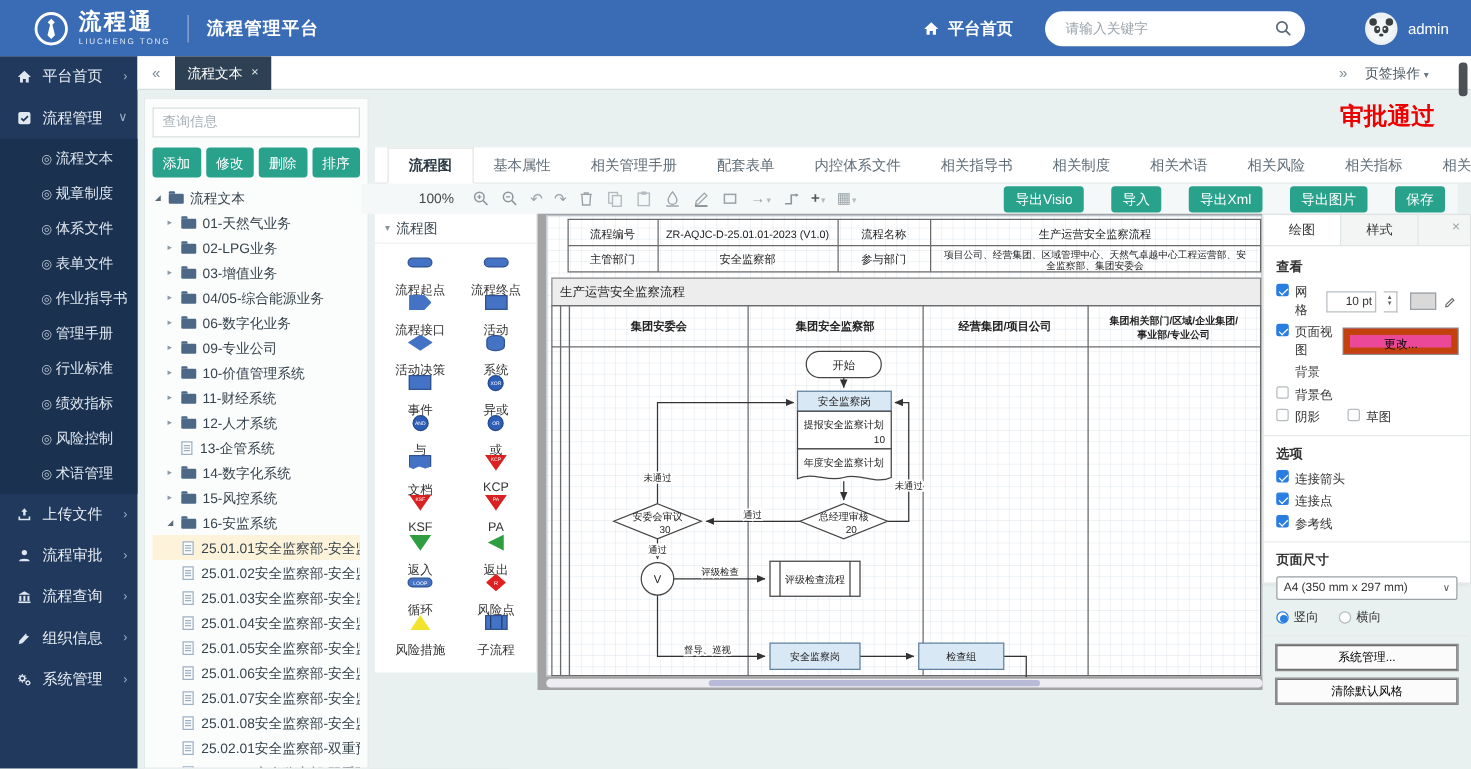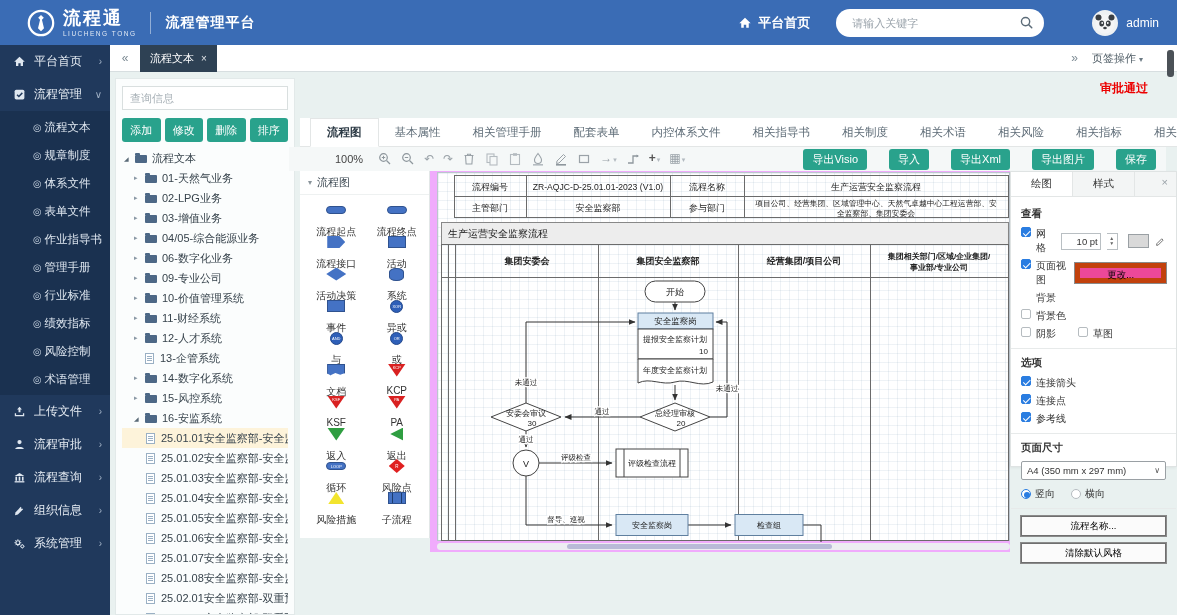--- a/index.html
+++ b/index.html
@@ -35,21 +35,21 @@
   .tabstrip{position:absolute;left:110px;top:45px;width:1067px;height:27px;background:#fff;border-bottom:1px solid #d7dee0;display:flex;align-items:center;}
   .ts-collapse{width:30px;text-align:center;color:#7d8b94;font-size:12px;cursor:pointer;}
   .ts-tab{height:27px;background:#2e4154;color:#fff;font-size:11px;display:flex;align-items:center;gap:7px;padding:0 10px;cursor:pointer;}
   .ts-x{font-size:10px;opacity:.85;}
   .ts-right{margin-left:auto;display:flex;align-items:center;gap:14px;padding-right:34px;color:#4c5a63;font-size:11px;}
   .ts-fwd{color:#7d8b94;font-size:12px;cursor:pointer;}
   .ts-ops{cursor:pointer;}
   .ts-caret{font-size:8px;color:#6b7a84;}
   .dark-thumb{position:absolute;right:3px;top:50px;width:7px;height:27px;background:#4b5157;border-radius:3px;}
 
-  .status-approved{position:absolute;right:29px;top:80px;color:#ec0000;font-size:12px;font-weight:bold;}
+  .status-approved{position:absolute;right:29px;top:80px;color:#ec0000;font-size:19px;font-weight:bold;}
 
   
   .query-panel{position:absolute;left:115px;top:78px;width:180px;height:537px;background:#fbfdfd;border:1px solid #e2e9e9;padding:7px 6px;overflow:hidden;}
   .q-input{width:100%;height:24px;border:1px solid #d9dfdf;background:#fff;font-size:11px;padding:0 7px;color:#333;outline:none;}
   .q-input::placeholder{color:#a7b0b6;}
   .q-btns{display:flex;gap:4px;margin:8px 0 6px 0;}
   .q-btn{flex:1;height:24px;background:#29a28c;color:#fff;border:none;border-radius:3px;font-size:11px;cursor:pointer;padding:0;}
   .tree{font-size:11px;color:#37434c;}
   .tree-row{height:20px;display:flex;align-items:center;white-space:nowrap;overflow:hidden;cursor:pointer;}
   .tr-root{padding-left:2px;}
@@ -97,21 +97,21 @@
   .s-tri{width:18px;height:13px;background:#d92121;clip-path:polygon(0 0,100% 0,50% 100%);color:#fff;font-size:4px;display:flex;justify-content:center;padding-top:1px;}
   .s-tri.green{background:#2f9e41;}
   .s-tri-left{width:13px;height:13px;background:#2f9e41;clip-path:polygon(100% 0,100% 100%,0 50%);}
   .s-tri-up{width:16px;height:12px;background:#f2e42e;clip-path:polygon(50% 0,100% 100%,0 100%);}
   .s-diam-red{width:16px;height:14px;background:#e02020;clip-path:polygon(50% 0,100% 50%,50% 100%,0 50%);color:#fff;font-size:4.5px;display:flex;align-items:center;justify-content:center;}
   .s-sub{width:18px;height:12px;background:#4472c4;border:1px solid #2f528f;position:relative;}
   .s-sub::before,.s-sub::after{content:"";position:absolute;top:0;bottom:0;width:1px;background:#1d3c6e;}
   .s-sub::before{left:3px;} .s-sub::after{right:3px;}
 
   
-  .canvas-area{position:absolute;left:430px;top:171px;width:580px;height:381px;background:#f0abfc;}
+  .canvas-area{position:absolute;left:430px;top:171px;width:580px;height:381px;background:#a3a3a3;}
   .page{position:absolute;left:7px;top:1px;width:573px;height:369px;background:#fff;border:1px solid #bcc5ce;
         background-image:linear-gradient(to right,rgba(125,155,185,.13) 1px,transparent 1px),linear-gradient(to bottom,rgba(125,155,185,.13) 1px,transparent 1px);
         background-size:9px 9px;}
   .fc{position:absolute;left:0;top:0;}
   .fc text{fill:#222;}
   .hscroll{position:absolute;left:7px;top:372px;width:573px;height:7px;background:#ededf2;border-radius:4px;}
   .hthumb{position:absolute;left:130px;top:1px;width:265px;height:5px;background:#b9bad8;border-radius:3px;}
 
   
   .props{position:absolute;left:1010px;top:171px;width:167px;height:296px;background:#fff;border:1px solid #dfe3e3;box-shadow:-1px 1px 3px rgba(0,0,0,.06);}
@@ -803,18 +803,18 @@
         <label class="radio sel">
             <span class="rdot"></span>
             <span>竖向</span>
           </label>
         <label class="radio">
             <span class="rdot"></span>
             <span>横向</span>
           </label>
       </div>
       <div class="p-sep"></div>
-      <button class="big-btn">流程名称...</button>
+      <button class="big-btn">系统管理...</button>
       <button class="big-btn">清除默认风格</button>
     </div>
   </aside>
 
 </div>
 
 </body></html>

